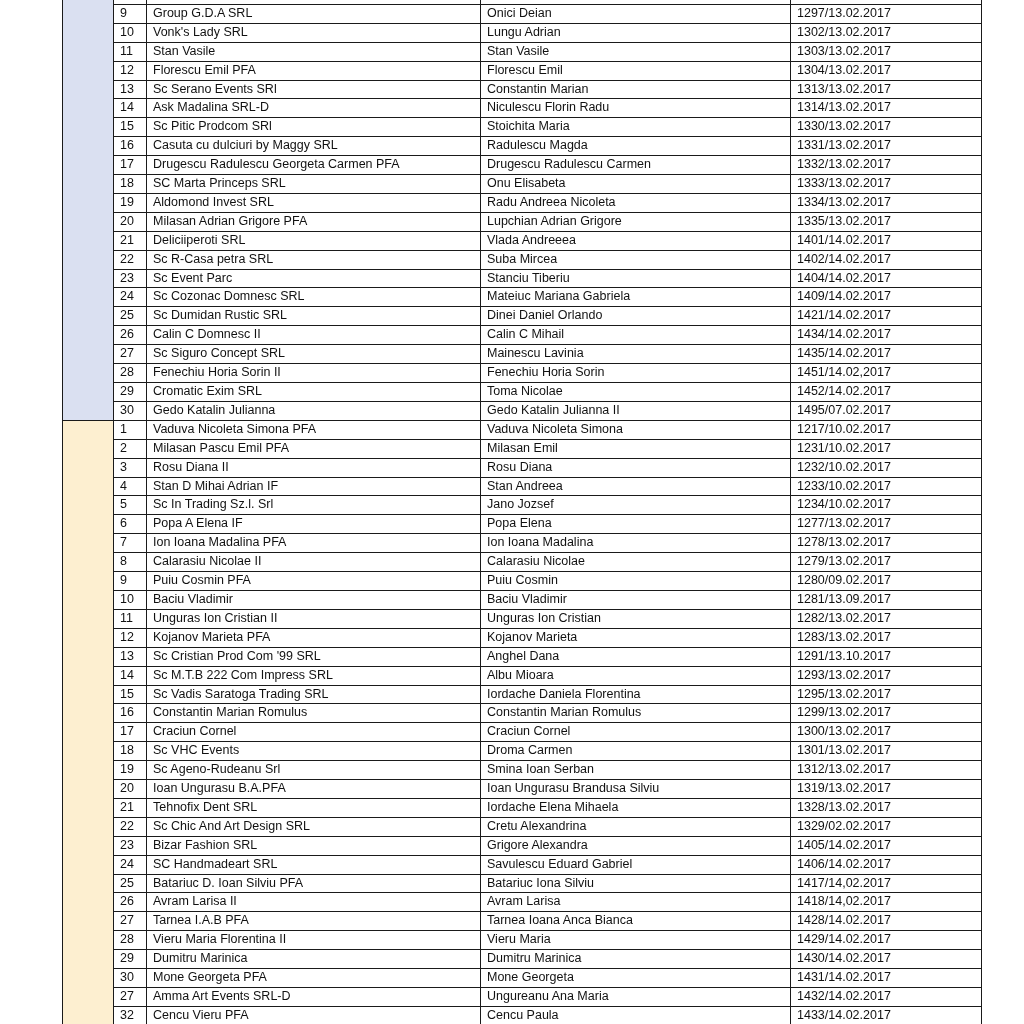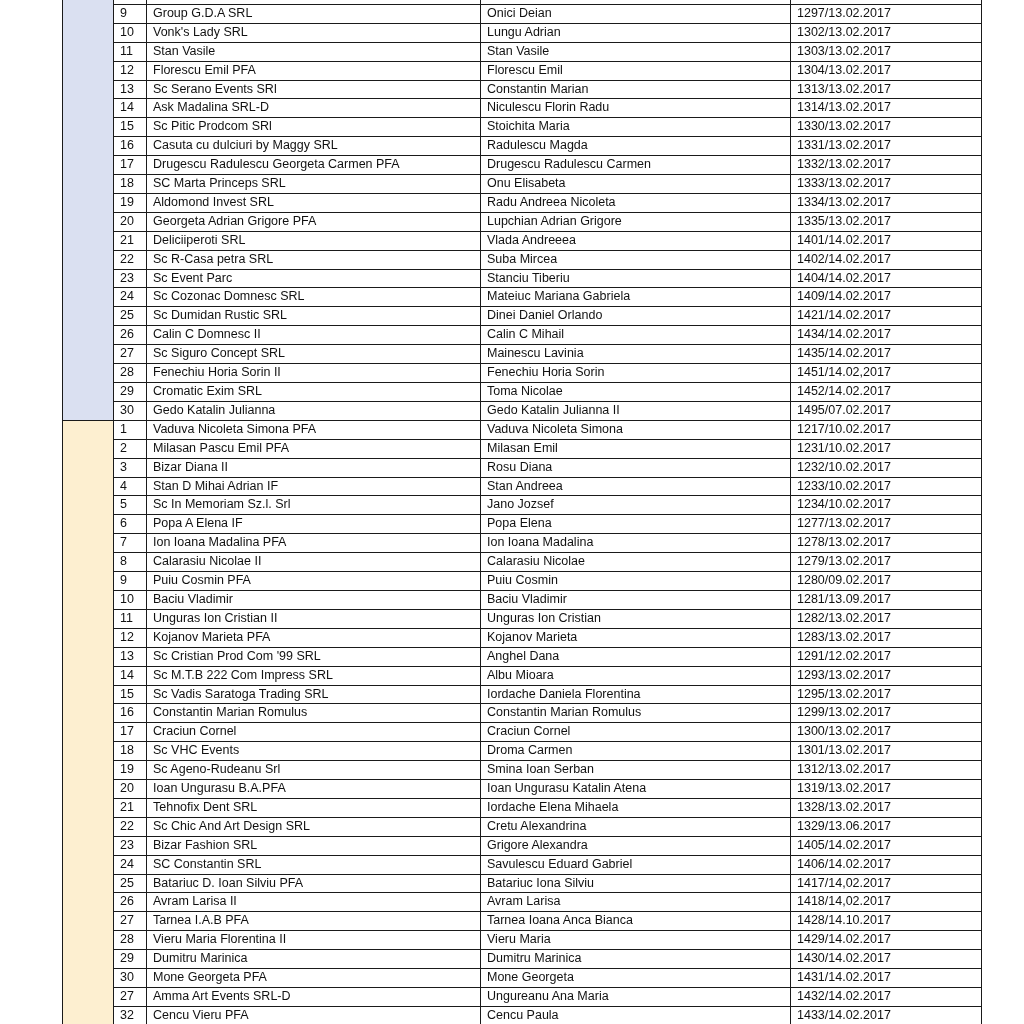--- a/index.html
+++ b/index.html
@@ -93,21 +93,21 @@
           <td>1333/13.02.2017</td>
         </tr>
         <tr>
           <td>19</td>
           <td>Aldomond Invest SRL</td>
           <td>Radu Andreea Nicoleta</td>
           <td>1334/13.02.2017</td>
         </tr>
         <tr>
           <td>20</td>
-          <td>Georgeta Adrian Grigore PFA</td>
+          <td>Milasan Adrian Grigore PFA</td>
           <td>Lupchian Adrian Grigore</td>
           <td>1335/13.02.2017</td>
         </tr>
         <tr>
           <td>21</td>
           <td>Deliciiperoti SRL</td>
           <td>Vlada Andreeea</td>
           <td>1401/14.02.2017</td>
         </tr>
         <tr>
@@ -172,33 +172,33 @@
           <td>1217/10.02.2017</td>
         </tr>
         <tr>
           <td>2</td>
           <td>Milasan Pascu Emil PFA</td>
           <td>Milasan Emil</td>
           <td>1231/10.02.2017</td>
         </tr>
         <tr>
           <td>3</td>
-          <td>Bizar Diana II</td>
+          <td>Rosu Diana II</td>
           <td>Rosu Diana</td>
           <td>1232/10.02.2017</td>
         </tr>
         <tr>
           <td>4</td>
           <td>Stan D Mihai Adrian IF</td>
           <td>Stan Andreea</td>
           <td>1233/10.02.2017</td>
         </tr>
         <tr>
           <td>5</td>
-          <td>Sc In Memoriam Sz.l. Srl</td>
+          <td>Sc In Trading Sz.l. Srl</td>
           <td>Jano Jozsef</td>
           <td>1234/10.02.2017</td>
         </tr>
         <tr>
           <td>6</td>
           <td>Popa A Elena IF</td>
           <td>Popa Elena</td>
           <td>1277/13.02.2017</td>
         </tr>
         <tr>
@@ -234,21 +234,21 @@
         <tr>
           <td>12</td>
           <td>Kojanov Marieta PFA</td>
           <td>Kojanov Marieta</td>
           <td>1283/13.02.2017</td>
         </tr>
         <tr>
           <td>13</td>
           <td>Sc Cristian Prod Com '99 SRL</td>
           <td>Anghel Dana</td>
-          <td>1291/12.02.2017</td>
+          <td>1291/13.10.2017</td>
         </tr>
         <tr>
           <td>14</td>
           <td>Sc  M.T.B 222 Com Impress SRL</td>
           <td>Albu Mioara</td>
           <td>1293/13.02.2017</td>
         </tr>
         <tr>
           <td>15</td>
           <td>Sc Vadis Saratoga Trading SRL</td>
@@ -275,64 +275,64 @@
         </tr>
         <tr>
           <td>19</td>
           <td>Sc Ageno-Rudeanu Srl</td>
           <td>Smina Ioan Serban</td>
           <td>1312/13.02.2017</td>
         </tr>
         <tr>
           <td>20</td>
           <td>Ioan Ungurasu B.A.PFA</td>
-          <td>Ioan Ungurasu Katalin Atena</td>
+          <td>Ioan Ungurasu Brandusa Silviu</td>
           <td>1319/13.02.2017</td>
         </tr>
         <tr>
           <td>21</td>
           <td>Tehnofix Dent SRL</td>
           <td>Iordache Elena Mihaela</td>
           <td>1328/13.02.2017</td>
         </tr>
         <tr>
           <td>22</td>
           <td>Sc Chic And Art Design SRL</td>
           <td>Cretu Alexandrina</td>
-          <td>1329/13.06.2017</td>
+          <td>1329/02.02.2017</td>
         </tr>
         <tr>
           <td>23</td>
           <td>Bizar Fashion SRL</td>
           <td>Grigore Alexandra</td>
           <td>1405/14.02.2017</td>
         </tr>
         <tr>
           <td>24</td>
-          <td>SC Constantin SRL</td>
+          <td>SC Handmadeart SRL</td>
           <td>Savulescu Eduard Gabriel</td>
           <td>1406/14.02.2017</td>
         </tr>
         <tr>
           <td>25</td>
           <td>Batariuc D. Ioan Silviu PFA</td>
           <td>Batariuc Iona Silviu</td>
           <td>1417/14,02.2017</td>
         </tr>
         <tr>
           <td>26</td>
           <td>Avram Larisa II</td>
           <td>Avram Larisa</td>
           <td>1418/14,02.2017</td>
         </tr>
         <tr>
           <td>27</td>
           <td>Tarnea I.A.B PFA</td>
           <td>Tarnea Ioana Anca Bianca</td>
-          <td>1428/14.10.2017</td>
+          <td>1428/14.02.2017</td>
         </tr>
         <tr>
           <td>28</td>
           <td>Vieru Maria Florentina II</td>
           <td>Vieru Maria</td>
           <td>1429/14.02.2017</td>
         </tr>
         <tr>
           <td>29</td>
           <td>Dumitru Marinica</td>

